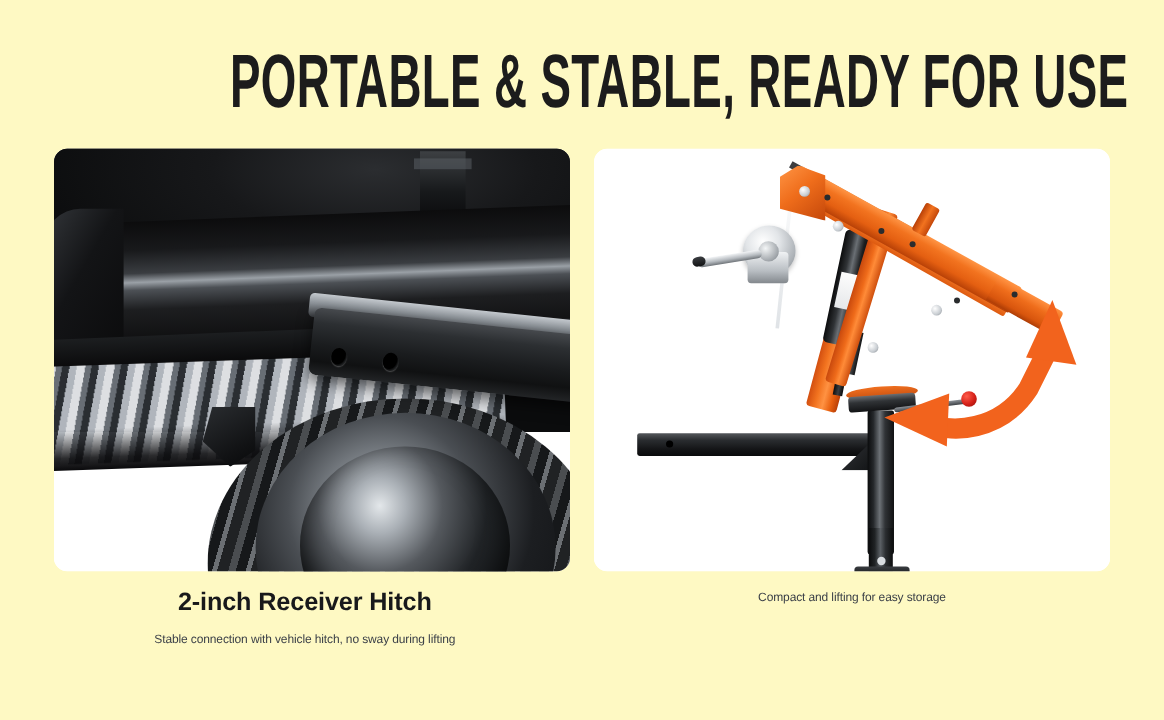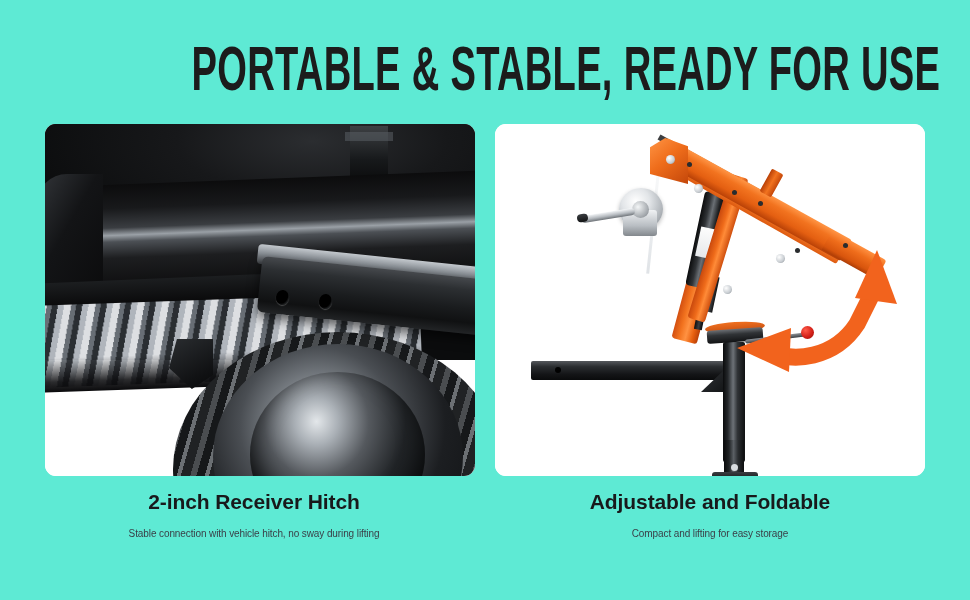--- a/index.html
+++ b/index.html
@@ -12,21 +12,21 @@
     height: 600px;
     overflow: hidden;
     background: #e2ebf7;
     font-family: "Liberation Sans", sans-serif;
     -webkit-font-smoothing: antialiased;
   }
   #root {
     position: relative;
     width: 970px;
     height: 600px;
-    background: #5eead4;
+    background: #fef9c3;
   }
 
   
   .headline {
     position: absolute;
     left: 0;
     top: 38px;
     width: 970px;
     text-align: center;
     font-family: "Liberation Sans", sans-serif;
@@ -547,17 +547,16 @@
                  C 62 132, 104 126, 126 92
                  L 141 62" fill="none" stroke="#f2631d" stroke-width="17" stroke-linecap="butt"></path>
         <polygon points="146,18 166,72 124,66" fill="#f2631d"></polygon>
         <polygon points="6,116 60,96 58,140" fill="#f2631d"></polygon>
       </svg>
 
     </div>
   </div>
 
   <div class="caption-block caption-right">
-    <p class="caption-title">Adjustable and Foldable</p>
     <p class="caption-sub">Compact and lifting for easy storage</p>
   </div>
 
 </div>
 
 </body></html>

